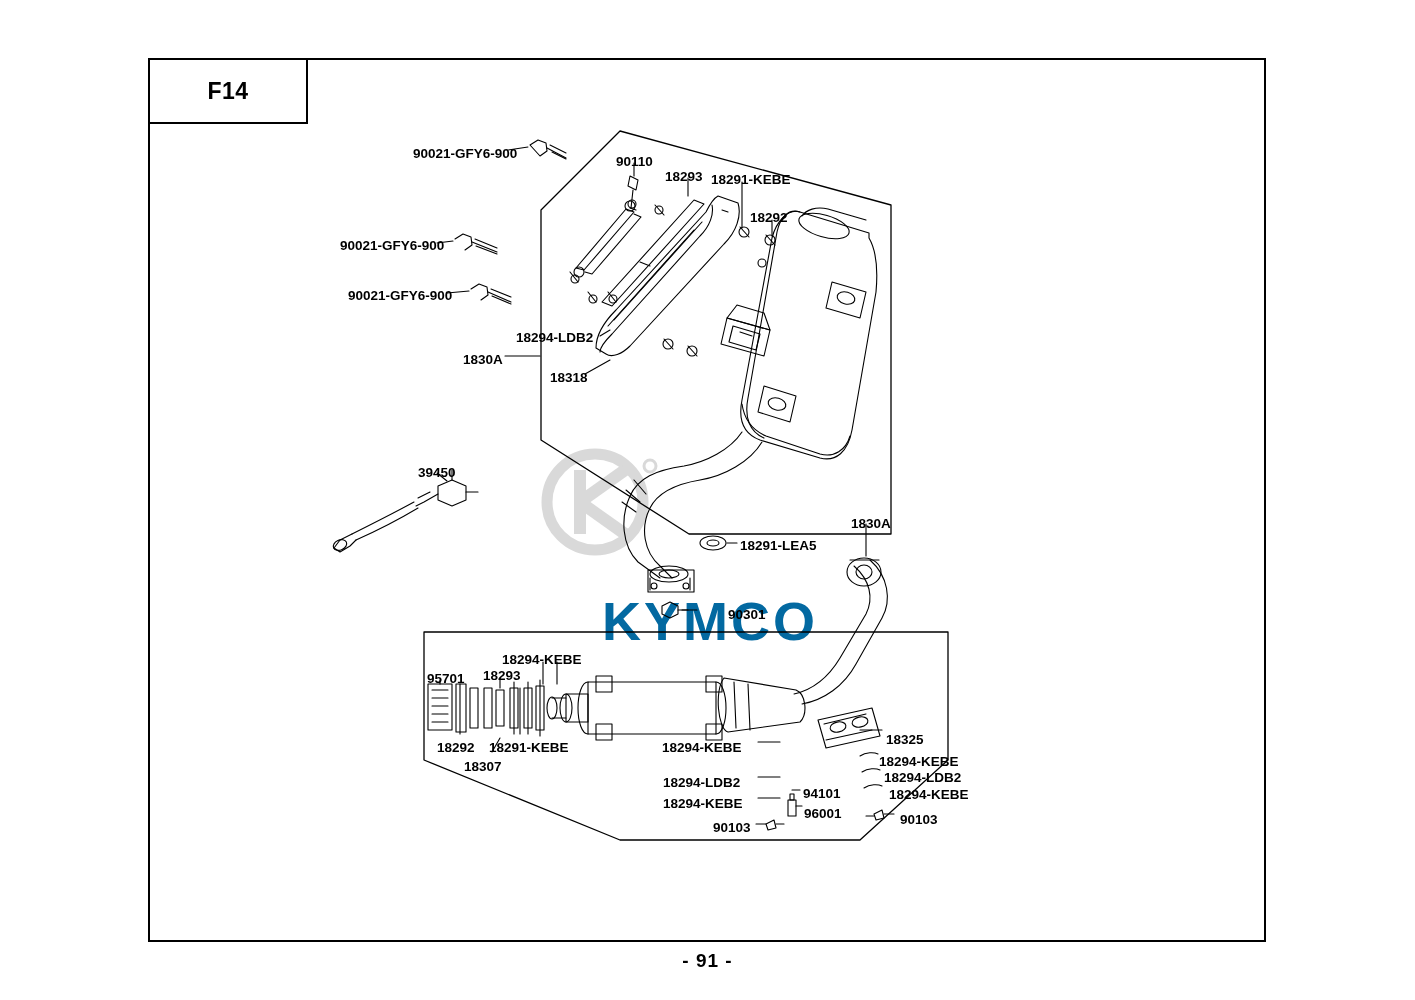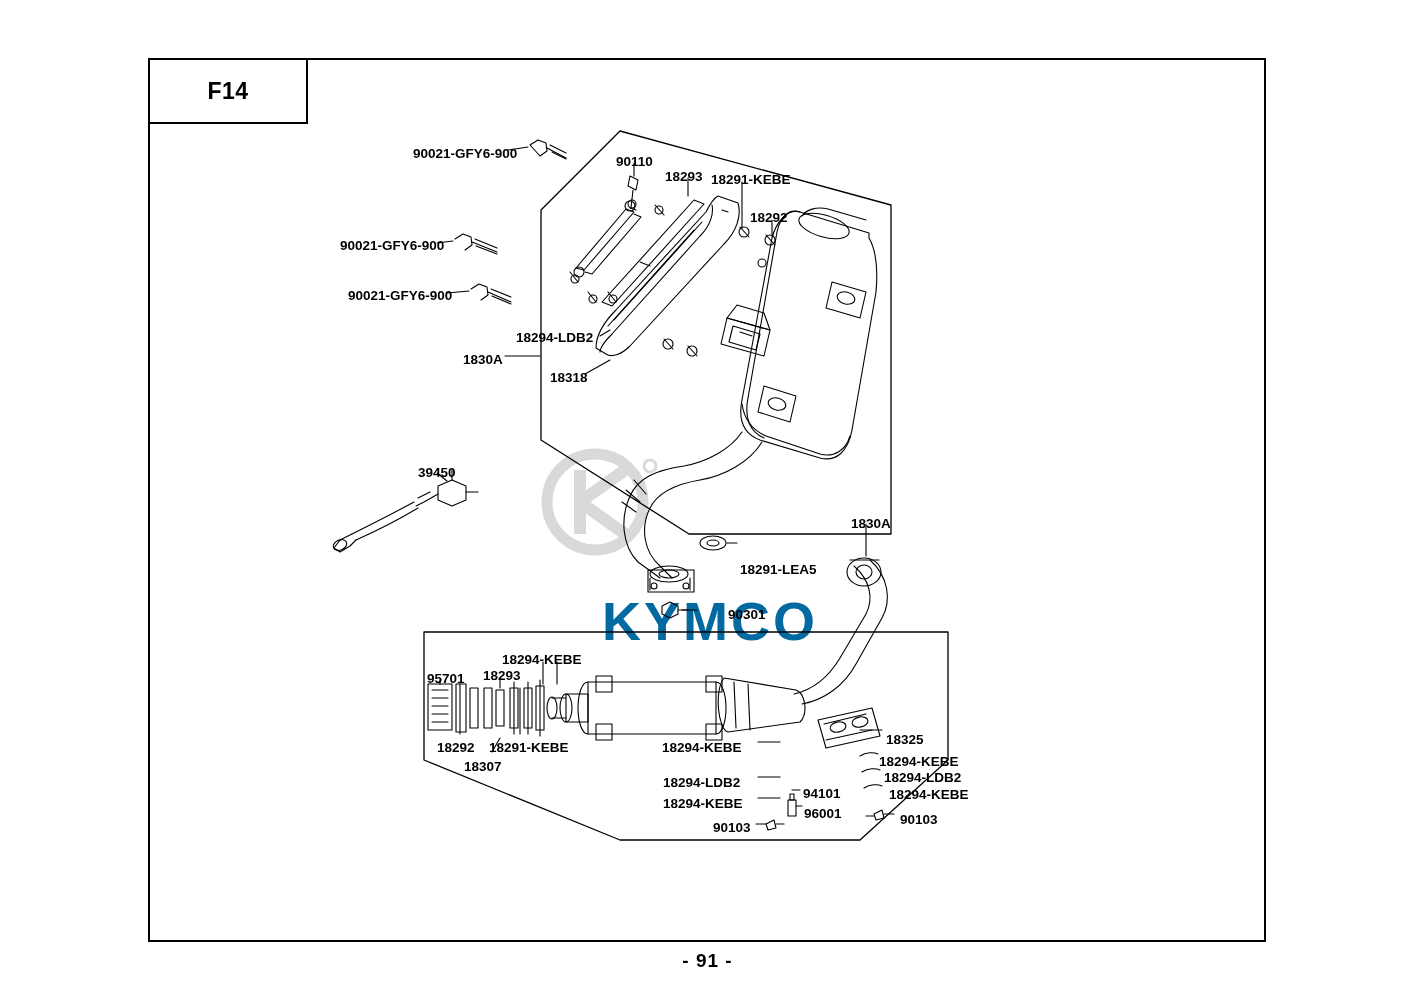--- a/index.html
+++ b/index.html
@@ -364,21 +364,21 @@
       <div class="lbl" style="left: 616px; top: 154px;">90110</div>
       <div class="lbl" style="left: 665px; top: 169px;">18293</div>
       <div class="lbl" style="left: 711px; top: 172px;">18291-KEBE</div>
       <div class="lbl" style="left: 750px; top: 210px;">18292</div>
       <div class="lbl" style="left: 340px; top: 238px;">90021-GFY6-900</div>
       <div class="lbl" style="left: 348px; top: 288px;">90021-GFY6-900</div>
       <div class="lbl" style="left: 516px; top: 330px;">18294-LDB2</div>
       <div class="lbl" style="left: 463px; top: 352px;">1830A</div>
       <div class="lbl" style="left: 550px; top: 370px; text-align: center;">18318</div>
       <div class="lbl" style="left: 418px; top: 465px;">39450</div>
-      <div class="lbl" style="left: 740px; top: 538px; margin-top: 24px;">18291-LEA5</div>
+      <div class="lbl" style="left: 740px; top: 538px;">18291-LEA5</div>
       <div class="lbl" style="left: 851px; top: 516px;">1830A</div>
       <div class="lbl" style="left: 700px; top: 607px; margin-left: 28px;">90301</div>
       <div class="lbl" style="left: 502px; top: 652px;">18294-KEBE</div>
       <div class="lbl" style="left: 427px; top: 671px; text-align: right;">95701</div>
       <div class="lbl" style="left: 483px; top: 668px;">18293</div>
       <div class="lbl" style="left: 437px; top: 740px;">18292</div>
       <div class="lbl" style="left: 489px; top: 740px;">18291-KEBE</div>
       <div class="lbl" style="left: 464px; top: 759px;">18307</div>
       <div class="lbl" style="left: 662px; top: 740px;">18294-KEBE</div>
       <div class="lbl" style="left: 886px; top: 732px;">18325</div>

